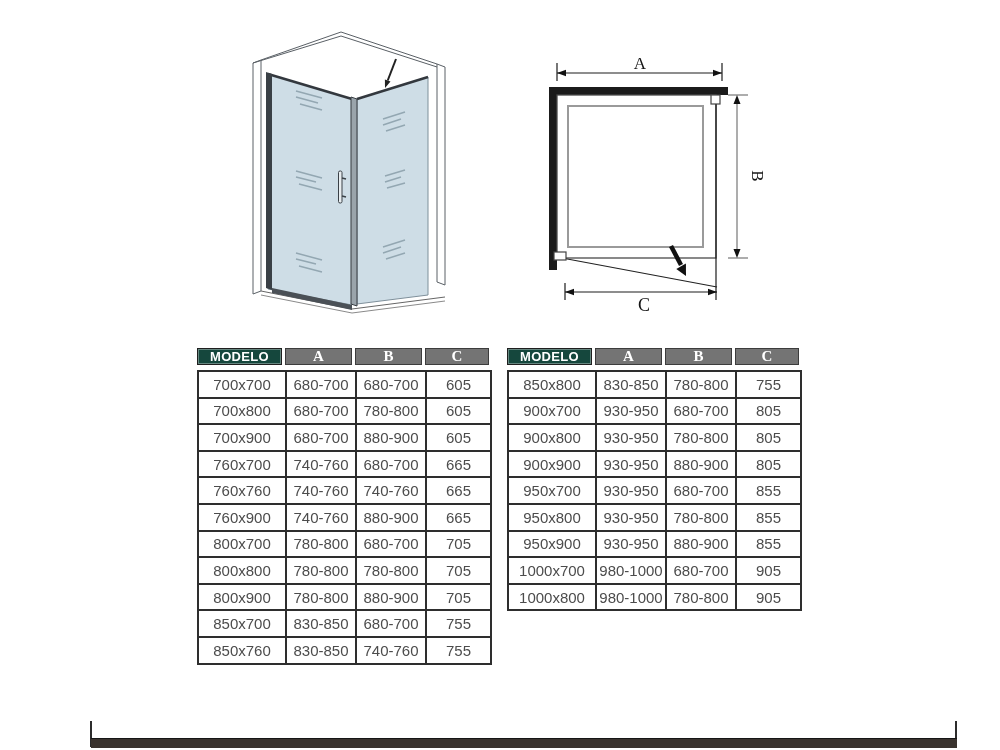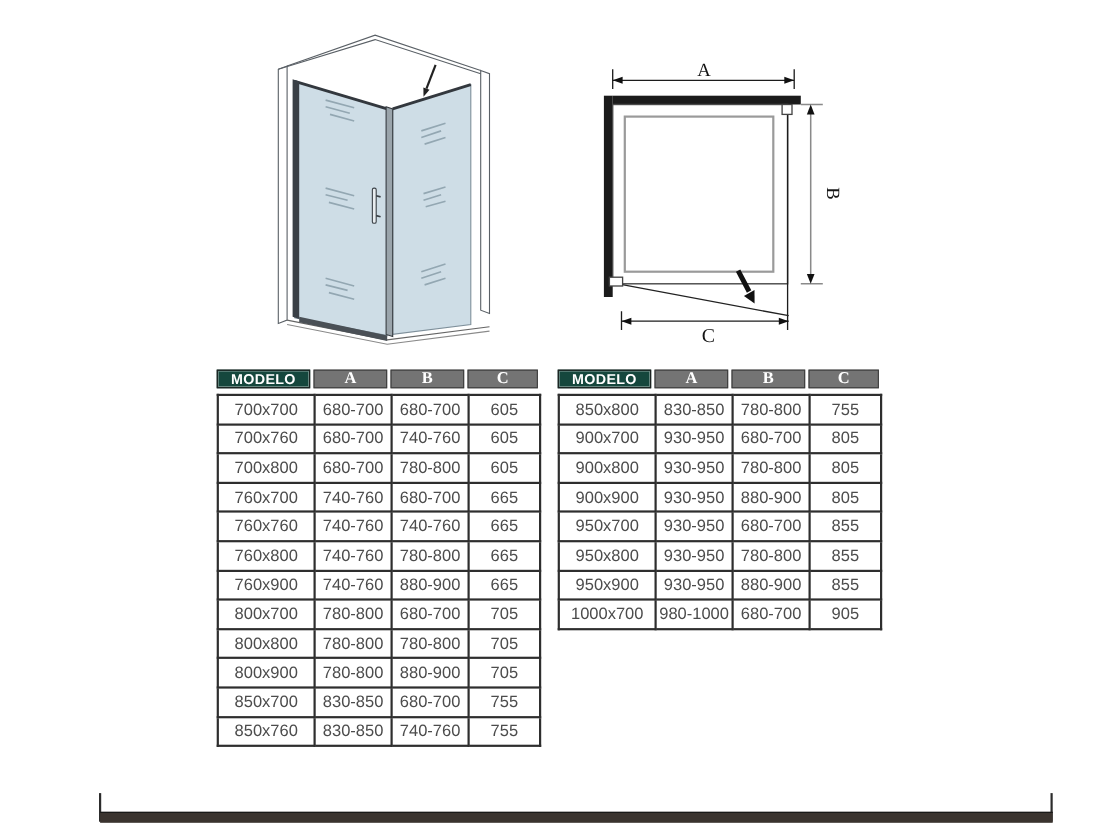--- a/index.html
+++ b/index.html
@@ -23,21 +23,21 @@
   .plan-rect{fill:#ffffff;stroke:#4a4a4a;stroke-width:1.3;}
   .tray-rect{fill:none;stroke:#9a9a9a;stroke-width:2;}
   .hinge{fill:#ffffff;stroke:#444;stroke-width:1.2;}
   .dim{stroke:#1c1c1c;stroke-width:1.2;fill:none;}
   .dim-gray{stroke:#8a8a8a;stroke-width:1.4;fill:none;}
   .dim-head{fill:#111;stroke:none;}
   .dimlabel{font-family:"Liberation Serif",serif;font-size:17px;fill:#151515;}
   .swing{stroke:#222;stroke-width:1.2;fill:none;}
 
   
-  .table-block{position:absolute;top:336px;width:293px;}
+  .table-block{position:absolute;top:348px;width:293px;}
   .table-left{left:197px;}
   .table-right{left:507px;}
   .thead{display:flex;gap:3px;height:17px;margin-bottom:5px;}
   .th{display:flex;align-items:center;justify-content:center;color:#fff;box-sizing:border-box;}
   .th-modelo{width:85px;background:var(--modelo-header-bg,#15473d);border:1px solid #1f1f1f;
              box-shadow:inset 0 0 0 1px rgba(255,255,255,.35);
              font-weight:bold;font-size:13px;letter-spacing:.3px;}
   .th-abc{background:var(--abc-header-bg,#747474);border:1px solid #3c3c3c;
           font-family:"Liberation Serif",serif;font-weight:bold;font-size:15px;}
   .th-a,.th-b{width:67px;}
@@ -160,47 +160,41 @@
           <col style="width:65px">
         </colgroup>
       <tbody>
           <tr>
             <td>700x700</td>
             <td>680-700</td>
             <td>680-700</td>
             <td>605</td>
           </tr>
           <tr>
-            <td>700x760</td>
-            <td>680-700</td>
-            <td>740-760</td>
+            <td>700x800</td>
+            <td>680-700</td>
+            <td>780-800</td>
             <td>605</td>
           </tr>
           <tr>
-            <td>700x800</td>
-            <td>680-700</td>
-            <td>780-800</td>
+            <td>700x900</td>
+            <td>680-700</td>
+            <td>880-900</td>
             <td>605</td>
           </tr>
           <tr>
             <td>760x700</td>
             <td>740-760</td>
             <td>680-700</td>
             <td>665</td>
           </tr>
           <tr>
             <td>760x760</td>
             <td>740-760</td>
             <td>740-760</td>
-            <td>665</td>
-          </tr>
-          <tr>
-            <td>760x800</td>
-            <td>740-760</td>
-            <td>780-800</td>
             <td>665</td>
           </tr>
           <tr>
             <td>760x900</td>
             <td>740-760</td>
             <td>880-900</td>
             <td>665</td>
           </tr>
           <tr>
             <td>800x700</td>
@@ -292,20 +286,26 @@
             <td>930-950</td>
             <td>880-900</td>
             <td>855</td>
           </tr>
           <tr>
             <td>1000x700</td>
             <td>980-1000</td>
             <td>680-700</td>
             <td>905</td>
           </tr>
+          <tr>
+            <td>1000x800</td>
+            <td>980-1000</td>
+            <td>780-800</td>
+            <td>905</td>
+          </tr>
         </tbody>
     </table>
   </div>
 
   <div class="frame-stub left"></div>
   <div class="frame-stub right"></div>
   <div class="bottom-bar"></div>
 </div>
 
 </body></html>

